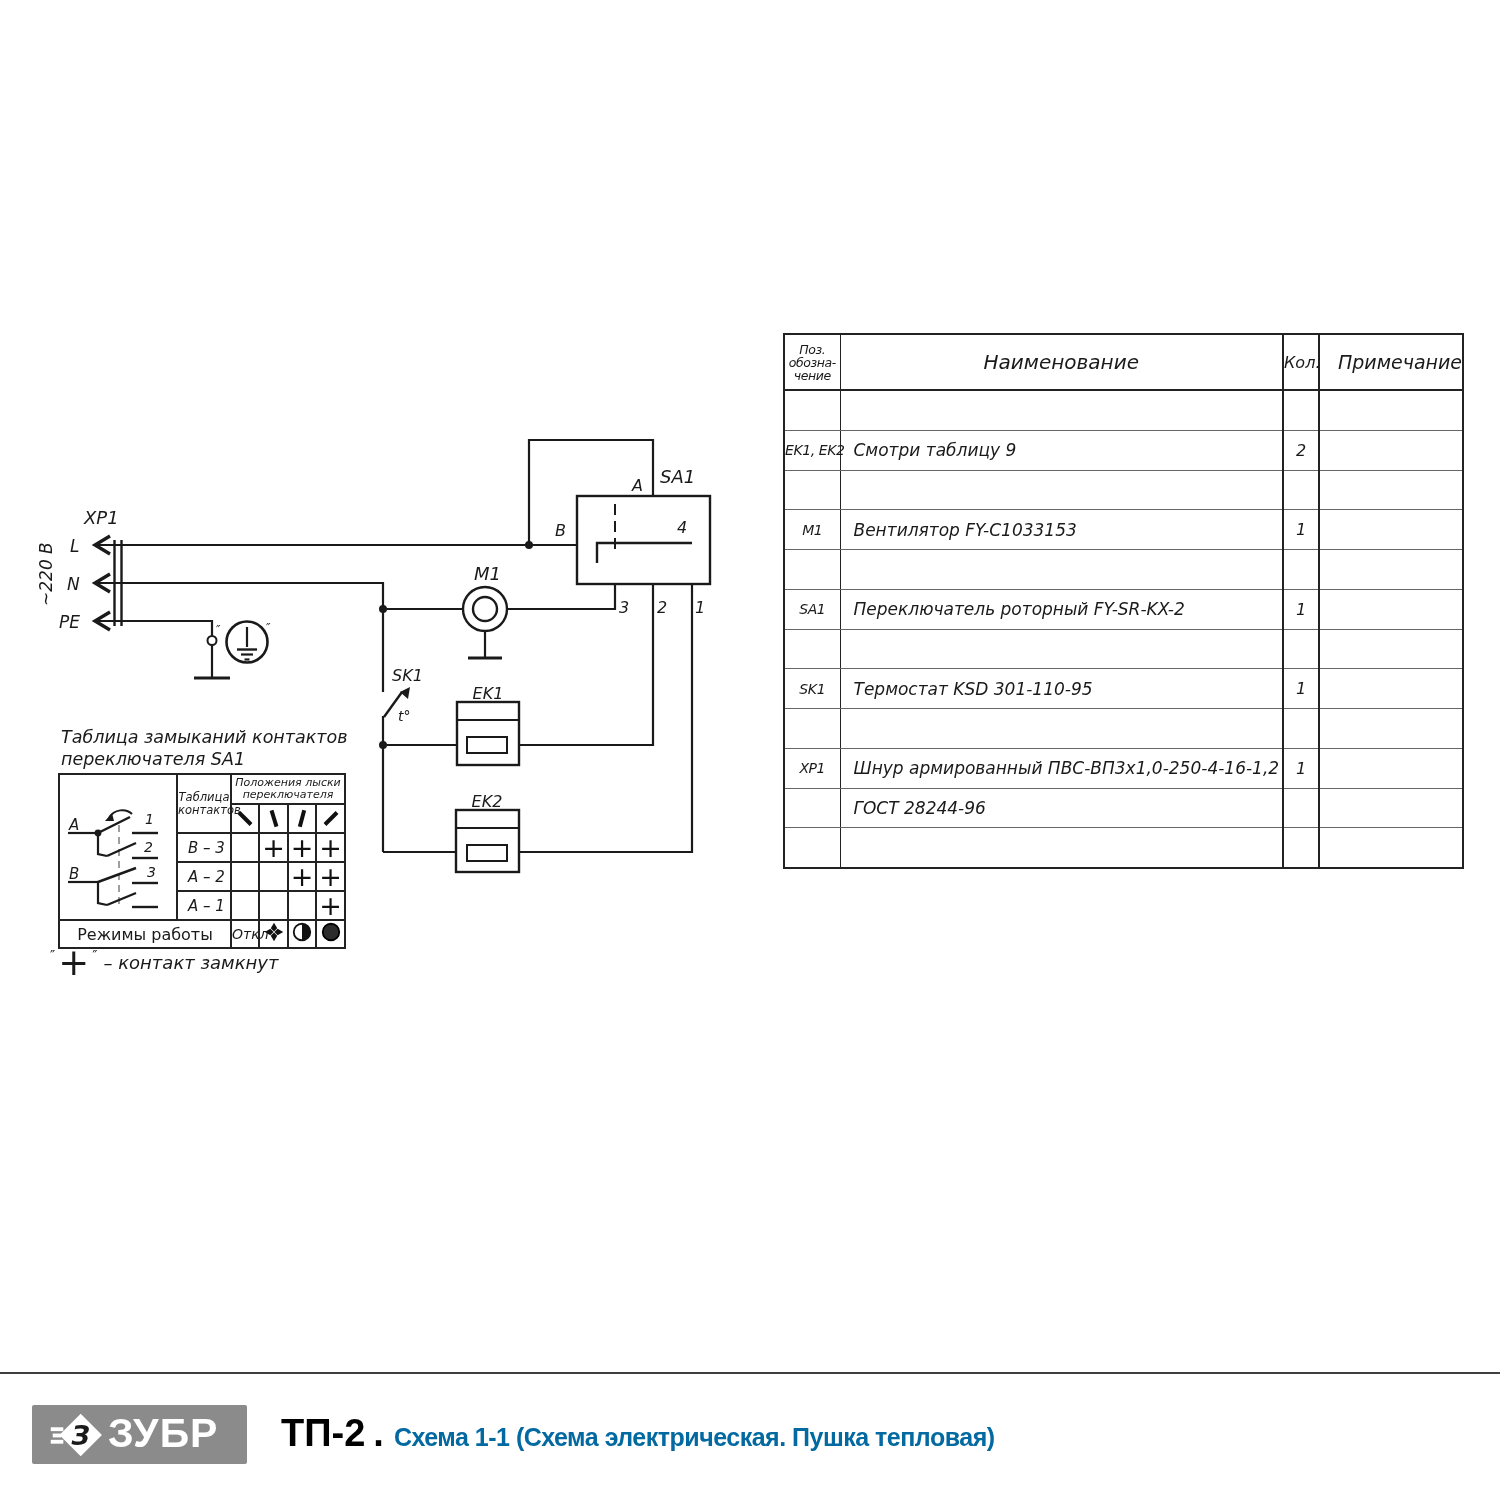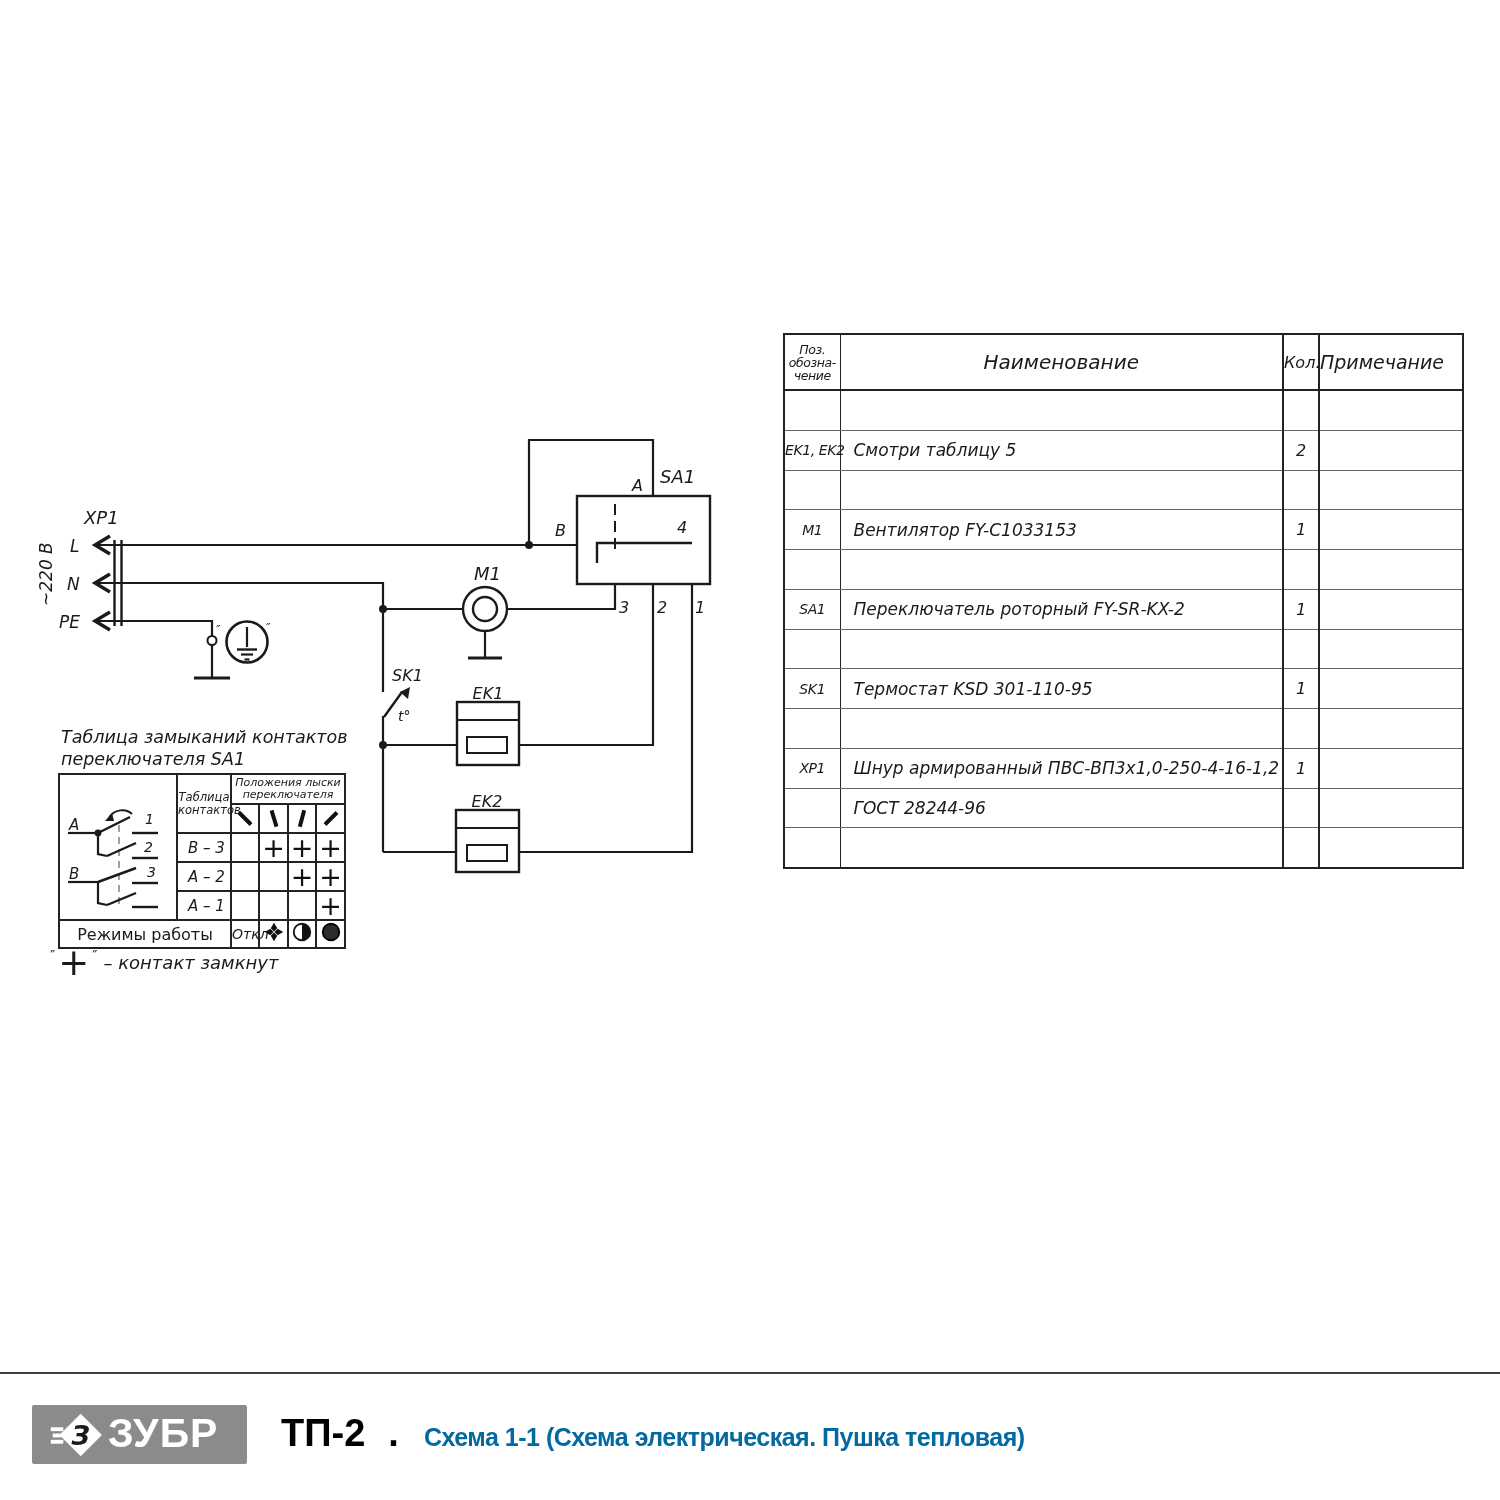--- a/index.html
+++ b/index.html
@@ -13,21 +13,21 @@
   
   #parts{position:absolute;left:783px;top:333px;border-collapse:collapse;table-layout:fixed;
          width:679px;}
   #parts td{border-bottom:1px solid #666;padding:0;vertical-align:middle;height:38.75px;
             font-style:italic;font-size:17px;white-space:nowrap;overflow:visible;}
   #parts tr.hdr td{height:54px;border-bottom:2.5px solid #222;}
   #parts{border:2.5px solid #222;}
   #parts td.c-pos{border-right:1.8px solid #222;text-align:center;font-size:14px;letter-spacing:-0.4px;}
   #parts td.c-name{border-right:2.5px solid #222;padding-left:13px;}
   #parts td.c-qty{border-right:2.5px solid #222;text-align:center;font-size:16px;}
-  #parts td.c-note{text-align:left;}
+  #parts td.c-note{text-align:right;}
   #parts tr.hdr td.c-pos{font-size:12.5px;line-height:13px;white-space:pre-line;}
   #parts tr.hdr td.c-name{text-align:center;font-size:20px;padding-left:0;}
   #parts tr.hdr td.c-qty{font-size:16px;}
   #parts tr.hdr td.c-note{font-size:19px;}
 
   
   #ctitle{position:absolute;left:61px;top:726px;font-style:italic;font-size:17.5px;line-height:22px;}
   #ctable{position:absolute;left:58px;top:773px;border-collapse:collapse;table-layout:fixed;width:286px;}
   #ctable td{border:2px solid #222;padding:0;vertical-align:middle;text-align:center;}
   #ctable td.mark{font-size:27px;line-height:1;font-style:normal;font-weight:400;color:#111;}
@@ -45,21 +45,21 @@
   #legend .plus{font-size:37px;font-weight:400;line-height:1;margin:0 3px;}
   #legend .txt{font-style:italic;font-size:18px;margin-left:6px;}
 
   
   #sep-line{position:absolute;left:0;top:1372px;width:1500px;height:1.5px;background:#3f3f3f;}
   #logo{position:absolute;left:32px;top:1405px;width:215px;height:59px;background:#8b8b8b;
         border-radius:2px;display:flex;align-items:center;}
   #logo .brand{color:#fff;font-family:"Liberation Sans",sans-serif;font-weight:700;
         font-size:41px;letter-spacing:1px;margin-left:4px;padding-bottom:3px;}
   #caption{position:absolute;left:281px;top:1412px;display:flex;align-items:baseline;
-        font-family:"Liberation Sans",sans-serif;gap:15px;}
+        font-family:"Liberation Sans",sans-serif;}
   #caption .model{font-size:38px;font-weight:700;color:#000;}
   #caption .dot{font-size:38px;font-weight:700;color:#000;margin:0 10px 0 8px;}
   #caption .title{font-size:25px;font-weight:700;color:#0369a1;letter-spacing:-0.5px;}
 </style>
 </head>
 <body>
 
 <div id="page">
 
   <svg id="circuit" width="760" height="900" viewBox="0 0 760 900">
@@ -164,21 +164,21 @@
       <td class="c-note">Примечание</td>
     </tr>
     <tr>
           <td class="c-pos"></td>
           <td class="c-name"></td>
           <td class="c-qty"></td>
           <td class="c-note"></td>
         </tr>
     <tr>
           <td class="c-pos">EK1, EK2</td>
-          <td class="c-name">Смотри таблицу 5</td>
+          <td class="c-name">Смотри таблицу 9</td>
           <td class="c-qty">2</td>
           <td class="c-note"></td>
         </tr>
     <tr>
           <td class="c-pos"></td>
           <td class="c-name"></td>
           <td class="c-qty"></td>
           <td class="c-note"></td>
         </tr>
     <tr>

